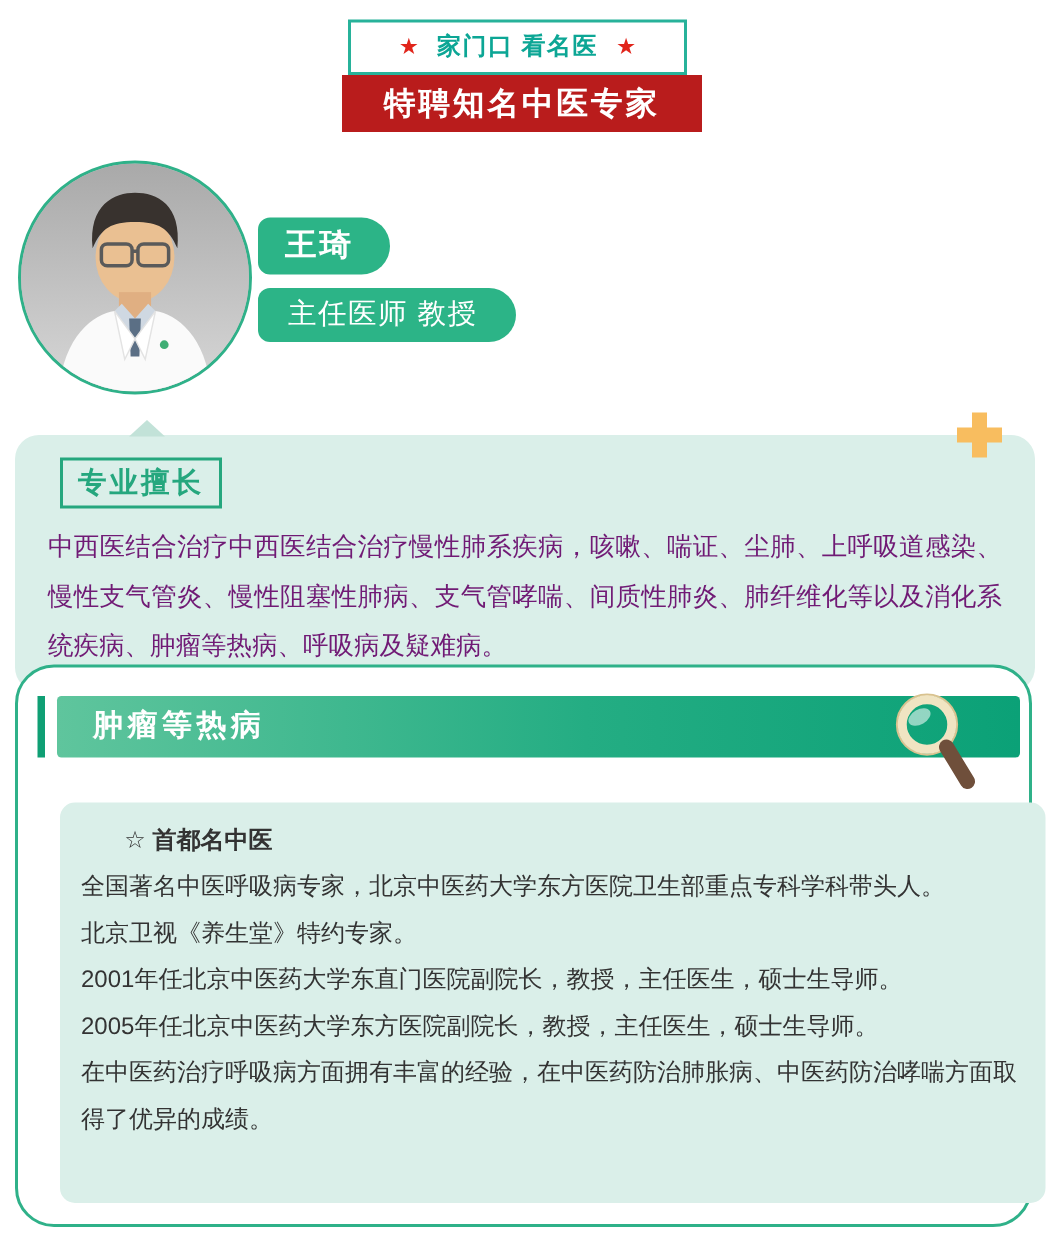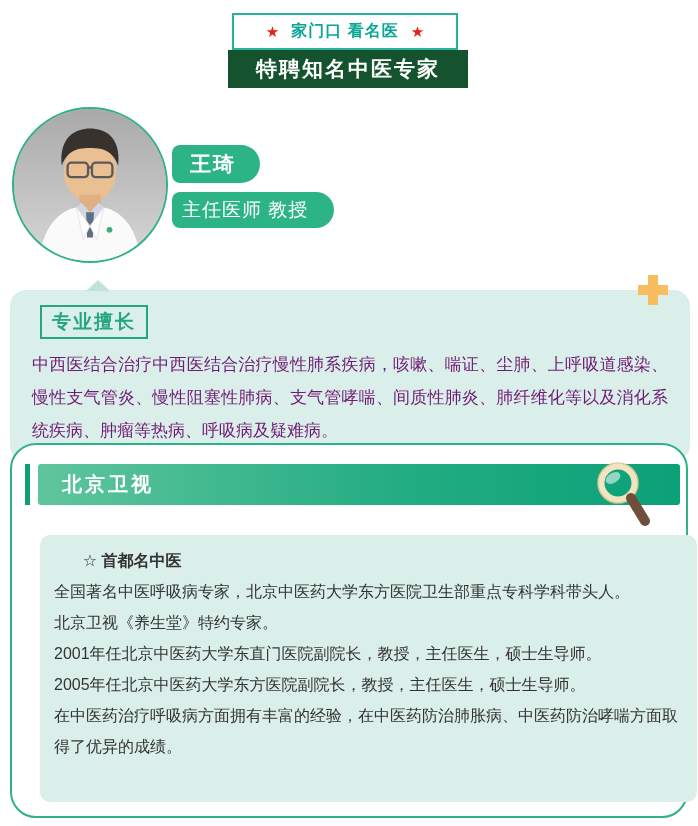--- a/index.html
+++ b/index.html
@@ -5,32 +5,32 @@
   html,body{margin:0;padding:0;background:#ffffff;}
   .page{position:relative;width:698px;height:826px;background:#ffffff;overflow:hidden;
         font-family:"Liberation Sans","DejaVu Sans",sans-serif;}
 
   
   .ribbon{position:absolute;left:232px;top:13px;width:226px;height:37px;box-sizing:border-box;
           border:2px solid #27b29a;background:#ffffff;display:flex;align-items:center;
           justify-content:center;gap:12px;z-index:2;}
   .ribbon-text{color:#0ca695;font-size:16px;font-weight:bold;letter-spacing:1px;}
   .star{color:#e1251b;font-size:15px;line-height:1;}
-  .banner{position:absolute;left:228px;top:50px;width:240px;height:38px;background:#14532d;
+  .banner{position:absolute;left:228px;top:50px;width:240px;height:38px;background:#b91c1c;
           color:#ffffff;font-size:21px;font-weight:bold;letter-spacing:2px;display:flex;
           align-items:center;justify-content:center;z-index:1;}
 
   
   .avatar{position:absolute;left:12px;top:107px;width:156px;height:156px;border-radius:50%;
           border:2px solid #2fb189;overflow:hidden;box-sizing:border-box;background:#c4c4c4;z-index:3;}
   .avatar svg{display:block;width:100%;height:100%;}
   .pill{position:absolute;background:#2cb487;color:#ffffff;white-space:nowrap;z-index:2;}
   .name-pill{left:172px;top:145px;height:38px;line-height:38px;padding:0 24px 0 18px;
              border-radius:8px 19px 19px 8px;font-size:21px;font-weight:bold;letter-spacing:2px;}
-  .title-pill{left:172px;top:192px;height:36px;line-height:36px;padding:0 26px 0 10px;
+  .title-pill{left:172px;top:192px;height:36px;line-height:36px;padding:0 26px 0 20px;
               border-radius:8px 18px 18px 8px;font-size:19px;letter-spacing:1px;}
 
   
   .specialty{position:absolute;left:10px;top:290px;width:680px;box-sizing:border-box;
              background:#daefe9;border-radius:16px;padding:8px 0 14px;}
   .notch{position:absolute;top:-10px;left:76px;width:0;height:0;
          border-left:12px solid transparent;border-right:12px solid transparent;
          border-bottom:11px solid #c2e2d8;}
   .plus{position:absolute;top:-15px;right:22px;width:30px;height:30px;}
   .plus::before{content:"";position:absolute;left:10px;top:0;width:10px;height:30px;background:#f8bd5f;}
@@ -96,21 +96,21 @@
   <div class="specialty">
     <div class="notch"></div>
     <div class="plus"></div>
     <div class="spec-label">专业擅长</div>
     <p class="spec-text">中西医结合治疗中西医结合治疗慢性肺系疾病，咳嗽、喘证、尘肺、上呼吸道感染、慢性支气管炎、慢性阻塞性肺病、支气管哮喘、间质性肺炎、肺纤维化等以及消化系统疾病、肿瘤等热病、呼吸病及疑难病。</p>
   </div>
 
   <div class="profile-card">
     <div class="accent"></div>
     <div class="profile-header">
-      <span>北京卫视</span>
+      <span>肿瘤等热病</span>
     </div>
     <div class="magnifier">
       <svg viewBox="0 0 72 86">
         <circle cx="30" cy="28" r="20" fill="none" stroke="#d9c28f" stroke-width="1.5"></circle>
         <circle cx="30" cy="28" r="16.5" fill="none" stroke="#f0e4c2" stroke-width="6"></circle>
         <ellipse cx="25" cy="23" rx="8" ry="5" fill="rgba(255,255,255,0.55)" transform="rotate(-30 25 23)"></ellipse>
         <line x1="43" y1="43" x2="57" y2="66" stroke="#6f4f3b" stroke-width="10" stroke-linecap="round"></line>
       </svg>
     </div>
     <div class="bio">

